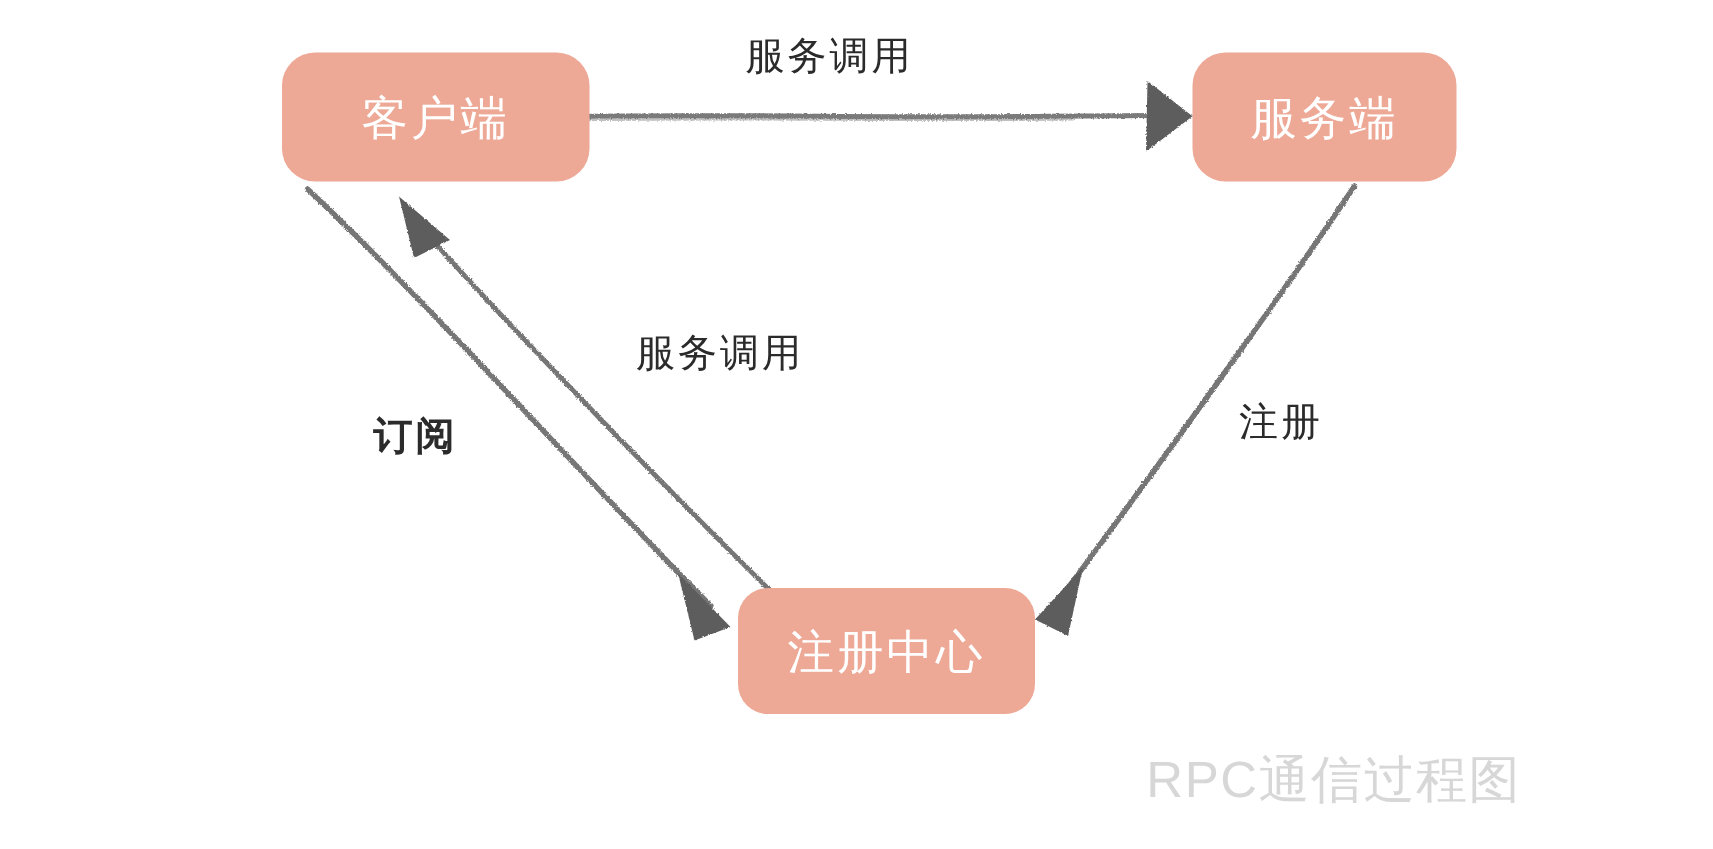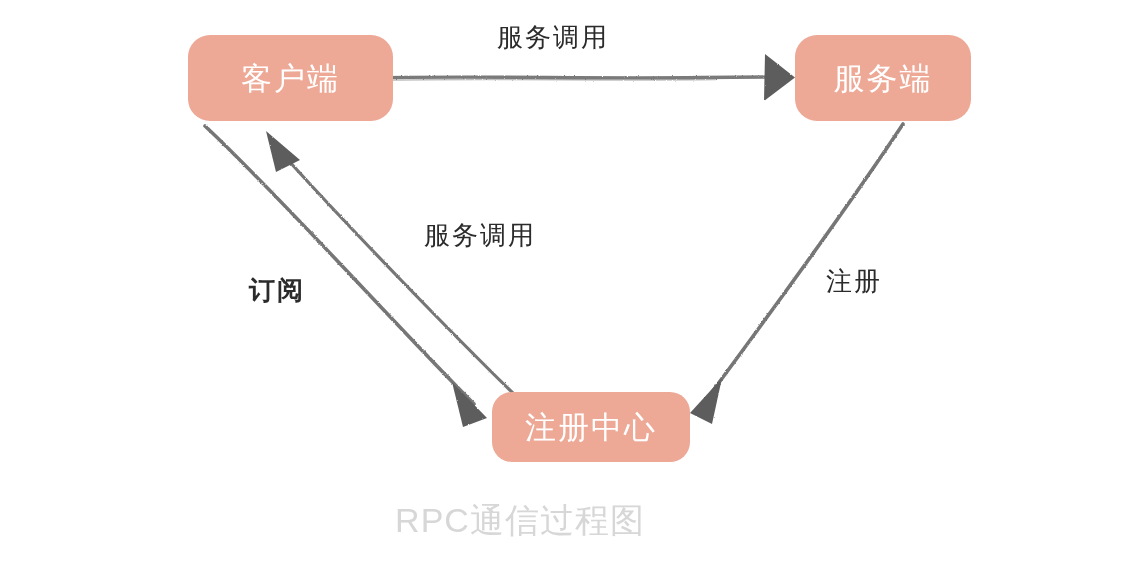--- a/index.html
+++ b/index.html
@@ -52,21 +52,21 @@
   #node-server {
     left: 795px;
     top: 35px;
     width: 176px;
     height: 86px;
   }
   #node-registry {
     left: 492px;
     top: 392px;
     width: 198px;
-    height: 70px;
+    height: 84px;
     border-radius: 20px;
   }
   .edge-label {
     position: absolute;
     font-size: 26px;
     line-height: 1;
     color: #2b2b2b;
     white-space: nowrap;
     letter-spacing: 2px;
   }
@@ -83,24 +83,24 @@
     top: 277px;
     font-weight: bold;
   }
   #label-register {
     left: 826px;
     top: 268px;
     text-align: center;
   }
   #caption {
     position: absolute;
-    left: 13px;
+    left: 0;
     top: 503px;
     width: 1014px;
-    text-align: center;
+    text-align: right;
     font-size: 34px;
     line-height: 1;
     letter-spacing: 1px;
     color: #d7d7d7;
     white-space: nowrap;
   }
 </style>
 </head>
 <body>
 

